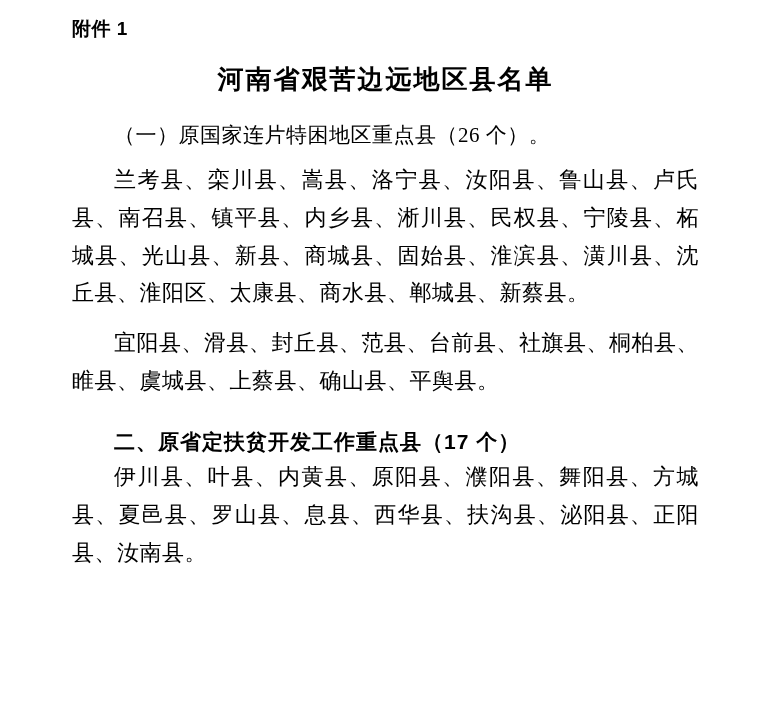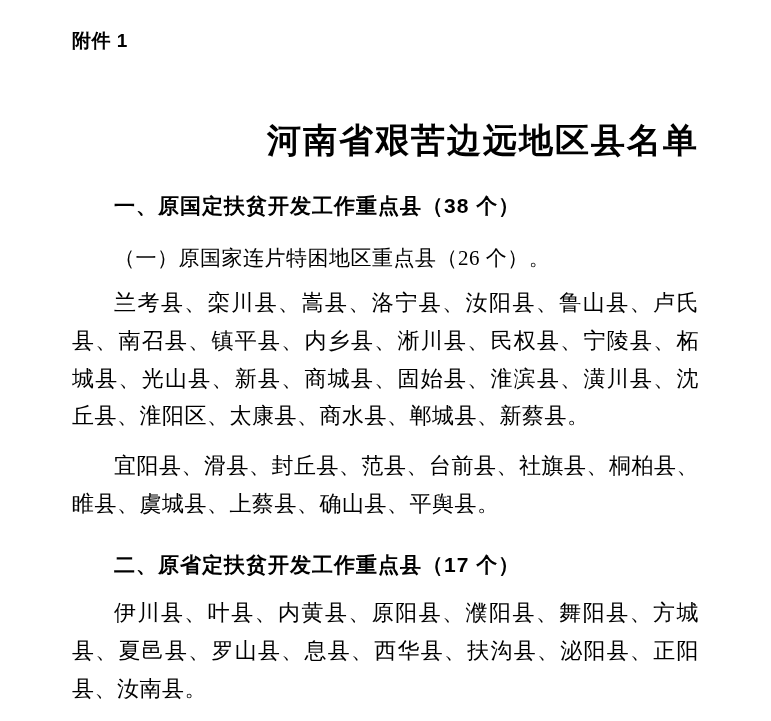--- a/index.html
+++ b/index.html
@@ -15,30 +15,30 @@
     overflow: hidden;
   }
   .page {
     position: relative;
     width: 771px;
     height: 721px;
     box-sizing: border-box;
     padding: 0 72px;
   }
   .attachment-label {
-    margin-top: 28px;
+    margin-top: 16px;
     font-size: 19px;
     font-weight: bold;
     letter-spacing: 0.5px;
     font-family: "Liberation Sans", "DejaVu Sans", sans-serif;
   }
   .doc-title {
-    margin-top: 64px;
-    text-align: right;
-    font-size: 34px;
+    margin-top: 20px;
+    text-align: center;
+    font-size: 26px;
     font-weight: bold;
     letter-spacing: 2px;
     font-family: "Liberation Sans", "DejaVu Sans", sans-serif;
   }
   .section-heading {
     margin-top: 28px;
     font-size: 21px;
     font-weight: bold;
     text-indent: 42px;
     letter-spacing: 1px;
@@ -55,34 +55,33 @@
     margin-top: 12px;
     font-size: 22px;
     text-indent: 42px;
     line-height: 1.72;
     letter-spacing: 0.5px;
     text-align: justify;
     text-justify: inter-ideograph;
     font-family: "Liberation Serif", "DejaVu Serif", serif;
   }
   .tight {
-    margin-top: 15px;
+    margin-top: 2px;
   }
 </style>
 </head>
 <body>
 
 <div class="page">
 
   <div class="attachment-label">附件 1</div>
 
   <div class="doc-title">河南省艰苦边远地区县名单</div>
 
   <div>
-    <div class="section-heading">一、原国定扶贫开发工作重点县（38 个）</div>
 
     <div class="sub-heading">（一）原国家连片特困地区重点县（26 个）。</div>
     <div class="body-para">兰考县、栾川县、嵩县、洛宁县、汝阳县、鲁山县、卢氏县、南召县、镇平县、内乡县、淅川县、民权县、宁陵县、柘城县、光山县、新县、商城县、固始县、淮滨县、潢川县、沈丘县、淮阳区、太康县、商水县、郸城县、新蔡县。</div>
 
     <div class="body-para">宜阳县、滑县、封丘县、范县、台前县、社旗县、桐柏县、睢县、虞城县、上蔡县、确山县、平舆县。</div>
   </div>
 
   <div>
     <div class="section-heading">二、原省定扶贫开发工作重点县（17 个）</div>
     <div class="body-para tight">伊川县、叶县、内黄县、原阳县、濮阳县、舞阳县、方城县、夏邑县、罗山县、息县、西华县、扶沟县、泌阳县、正阳县、汝南县。</div>

